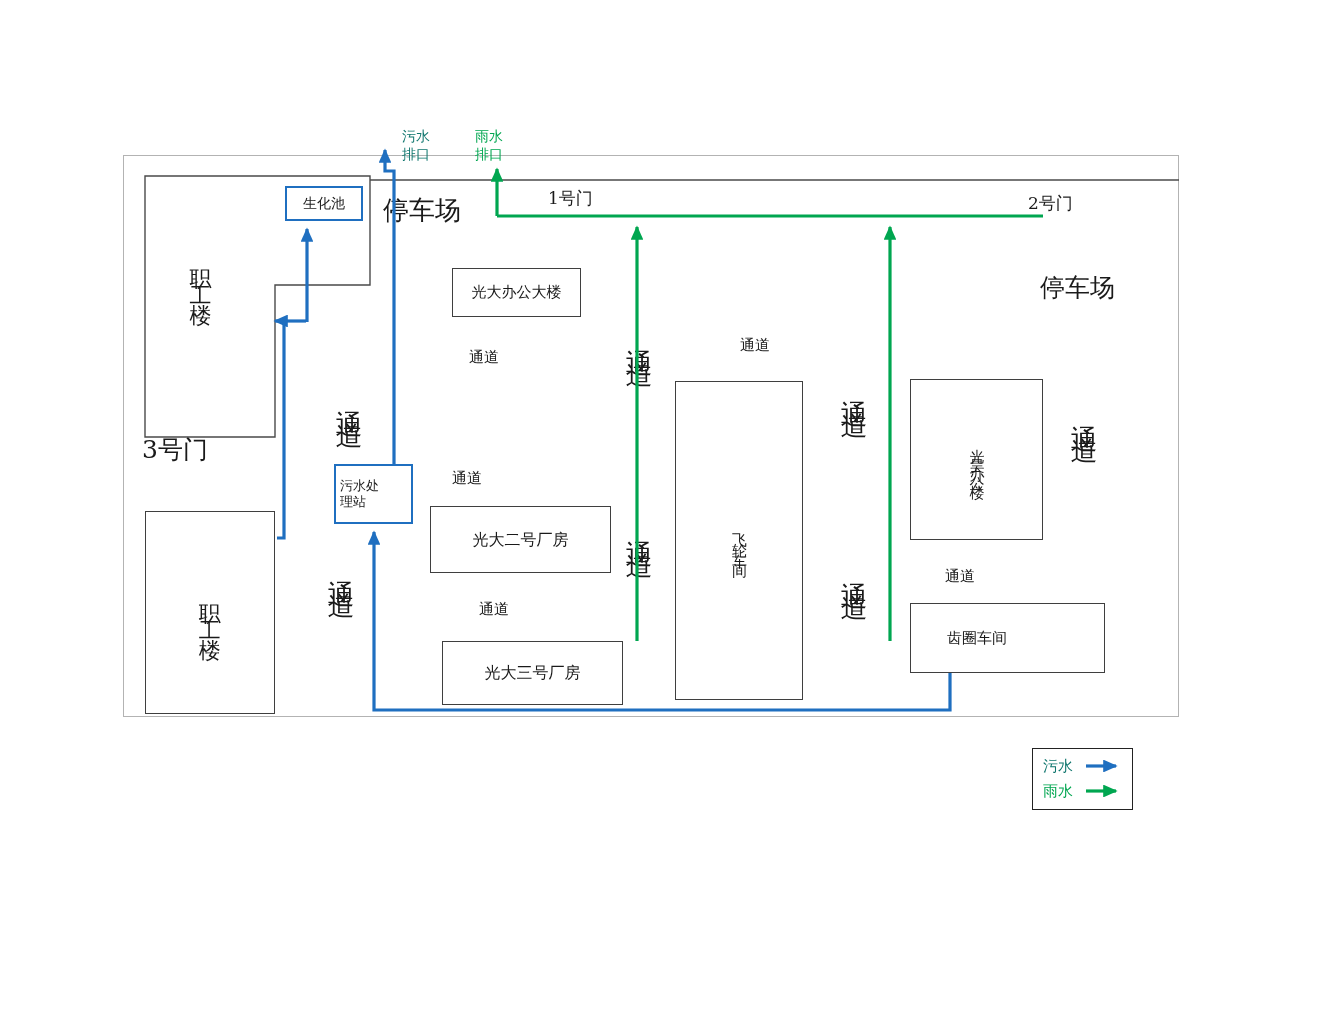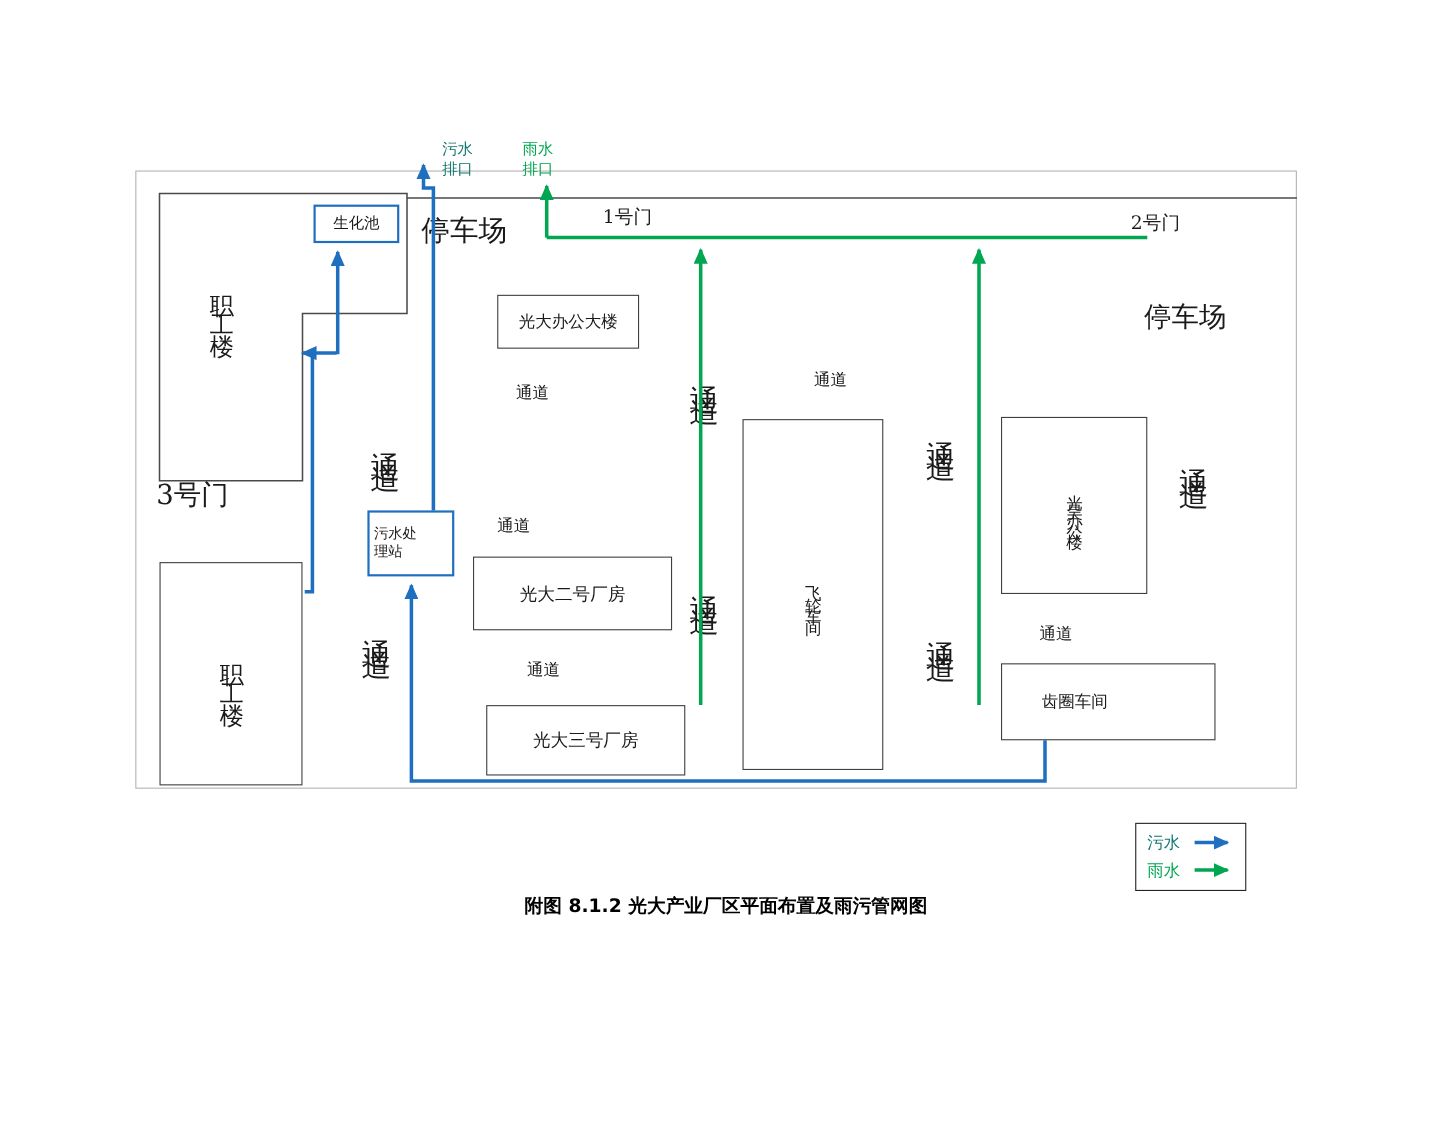--- a/index.html
+++ b/index.html
@@ -108,21 +108,20 @@
   <span class="lbl vtext" style="left:837px;top:379px;font-size:27px;letter-spacing:12px;">通道</span>
   <span class="lbl vtext" style="left:324px;top:559px;font-size:27px;letter-spacing:12px;">通道</span>
   <span class="lbl vtext" style="left:622px;top:519px;font-size:27px;letter-spacing:12px;">通道</span>
   <span class="lbl vtext" style="left:837px;top:561px;font-size:27px;letter-spacing:12px;">通道</span>
   <span class="lbl vtext" style="left:1067px;top:404px;font-size:27px;letter-spacing:12px;">通道</span>
 
   <div class="legendbox"></div>
   <span class="lbl blue" style="left:1043px;top:757px;font-size:15px;">污水</span>
   <span class="lbl green" style="left:1043px;top:782px;font-size:15px;">雨水</span>
 
-  <div class="caption">附图 8.1.2 光大产业厂区平面布置及雨污管网图</div>
 
   <svg class="overlay" width="1320" height="1020" viewBox="0 0 1320 1020">
     <defs>
       <marker id="mB" markerWidth="4.5" markerHeight="4" refX="4" refY="2" orient="auto">
         <path d="M0,0 L4.5,2 L0,4 Z" fill="#1f6fc0"></path>
       </marker>
       <marker id="mG" markerWidth="4.5" markerHeight="4" refX="4" refY="2" orient="auto">
         <path d="M0,0 L4.5,2 L0,4 Z" fill="#00a650"></path>
       </marker>
     </defs>

